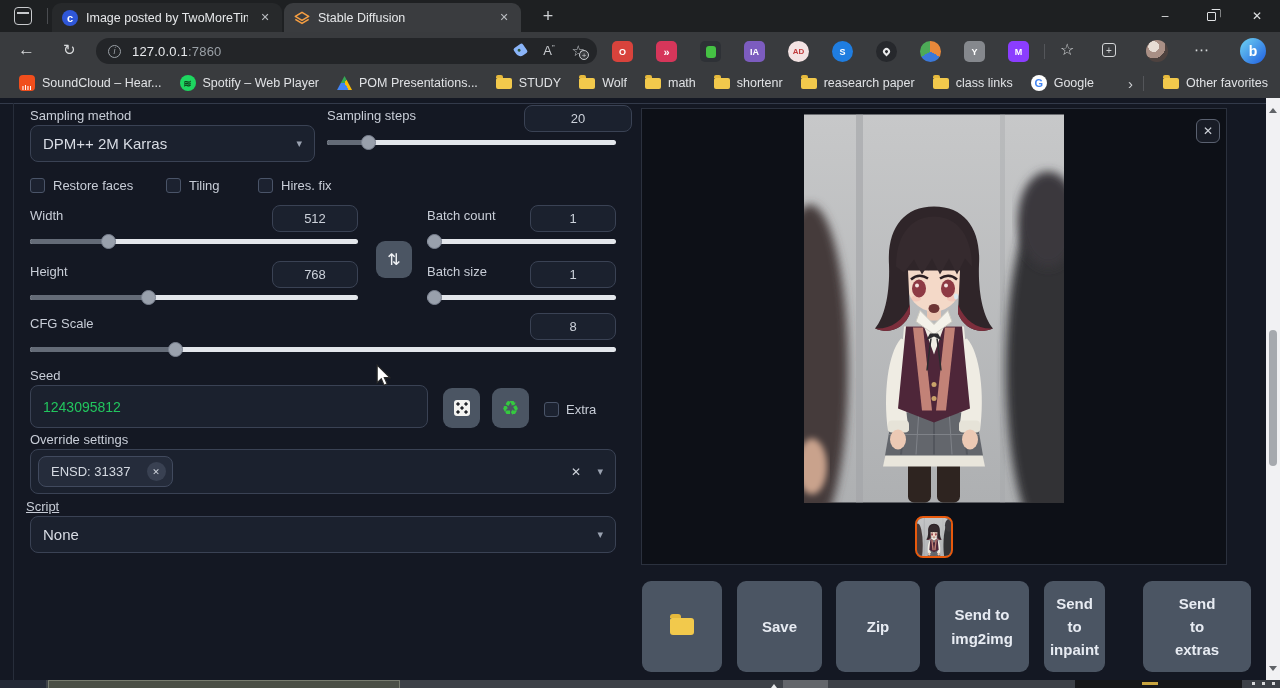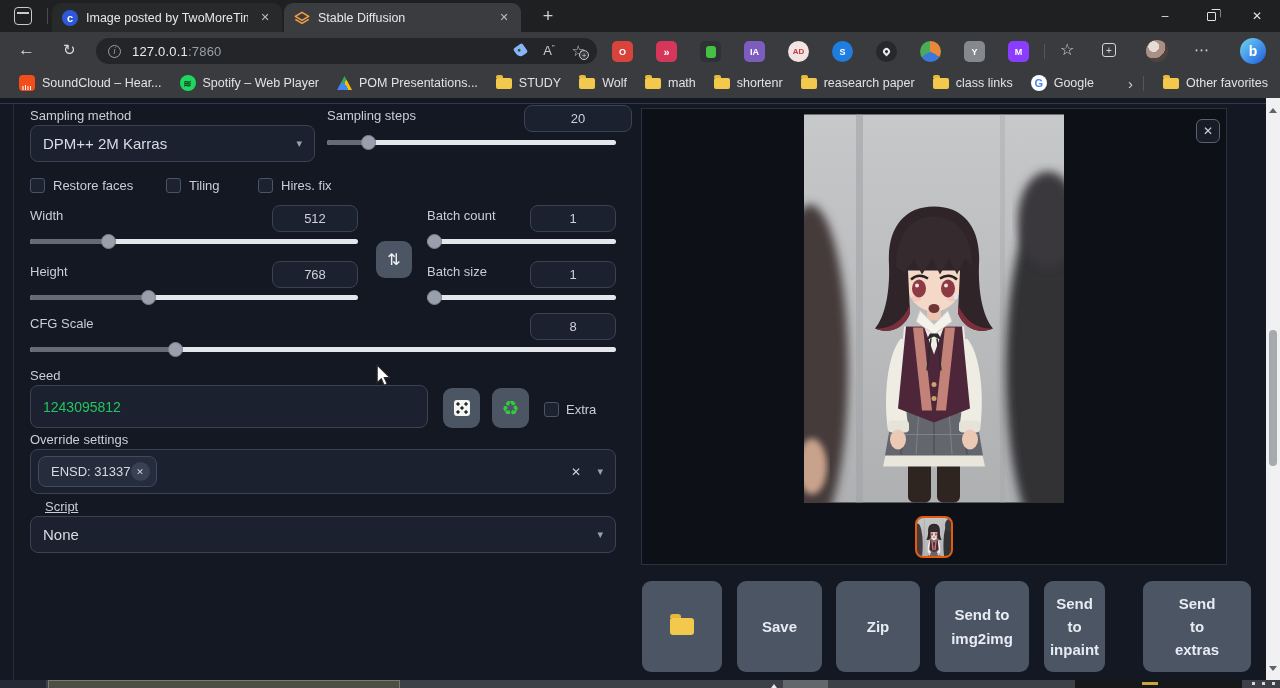--- a/index.html
+++ b/index.html
@@ -66,21 +66,21 @@
   .sl-fill { position:absolute; left:0; top:5px; height:5px; border-radius:3px 0 0 3px; background:#646b77; }
   .sl-handle { position:absolute; top:0; width:15px; height:15px; border-radius:50%; background:#99a0ac; border:1px solid #7a8190; }
   .checkbox { position:absolute; width:15px; height:15px; background:#1c2230; border:1.5px solid #4a5468; border-radius:3px; }
   .graybtn { position:absolute; background:#4b5563; border-radius:9px; color:#f1f3f6; display:flex; align-items:center; justify-content:center; }
   .die { position:relative; width:16px; height:16px; border-radius:3px; background:
     radial-gradient(circle 1.6px at 4px 4px,#23252a 98%,transparent),
     radial-gradient(circle 1.6px at 12px 4px,#23252a 98%,transparent),
     radial-gradient(circle 1.6px at 8px 8px,#23252a 98%,transparent),
     radial-gradient(circle 1.6px at 4px 12px,#23252a 98%,transparent),
     radial-gradient(circle 1.6px at 12px 12px,#23252a 98%,transparent),#f4f4f1; }
-  .chip { position:absolute; left:38px; top:456px; height:31px; background:#252c3b; border:1px solid #414a5e; border-radius:8px; display:flex; align-items:center; gap:0; padding:0 6px 0 12px; font-size:13px; color:#d5dae2; }
+  .chip { position:absolute; left:38px; top:456px; height:31px; background:#252c3b; border:1px solid #414a5e; border-radius:8px; display:flex; align-items:center; gap:16px; padding:0 6px 0 12px; font-size:13px; color:#d5dae2; }
   .chip-x { width:19px; height:19px; border-radius:50%; background:#394152; color:#cfd4dc; font-size:9px; display:flex; align-items:center; justify-content:center; }
   #seed-input { position:absolute; left:30px; top:385px; width:398px; height:43px; background:#1b212e; border:1px solid #3a4254; border-radius:8px; color:#22c55e; font-size:14px; padding:0 12px; font-family:"Liberation Sans",sans-serif; outline:none; }
 
   .gallery { position:absolute; left:641px; top:108px; width:586px; height:457px; background:#0d1017; border:1px solid #2b313e; }
   .gal-close { position:absolute; left:1196px; top:119px; width:24px; height:24px; border:1px solid #5a6170; border-radius:6px; color:#cfd3da; font-size:12px; display:flex; align-items:center; justify-content:center; background:#181c26; }
   .mainimg { position:absolute; left:804px; top:114px; width:260px; height:389px; overflow:hidden; }
   .thumb { position:absolute; left:915px; top:516px; width:38px; height:42px; border:2px solid #e8590c; border-radius:8px; background:#23262e; overflow:hidden; display:flex; align-items:center; justify-content:center; }
   .gbtn { position:absolute; top:581px; height:91px; background:#4b5563; border-radius:9px; color:#e7ebf2; font-size:15px; font-weight:600; line-height:1.55; display:flex; align-items:center; justify-content:center; text-align:center; padding:4px 6px; }
   .bigfolder { position:relative; width:24px; height:17px; background:#f2c94c; border-radius:2px 3px 3px 3px; }
   .bigfolder::before { content:""; position:absolute; top:-4px; left:0; width:11px; height:4px; background:#e6b93c; border-radius:3px 3px 0 0; }
@@ -298,21 +298,21 @@
   <div class="lbl" style="left:30px;top:432px;">Override settings</div>
   <div class="dropdown" style="left:30px;top:449px;width:586px;height:45px;">
     <span class="dd-arrow" style="margin-right:4px;color:#cfd4dc;font-size:12px;position:absolute;right:30px;">✕</span>
     <span class="dd-arrow" style="position:absolute;right:12px;">▾</span>
   </div>
   <div class="chip">
     <span>ENSD: 31337</span>
     <span class="chip-x">✕</span>
   </div>
 
-  <div class="lbl" style="left:45px;top:499px;text-decoration:underline;">Script</div>
+  <div class="lbl" style="left:26px;top:499px;text-decoration:underline;">Script</div>
   <div class="dropdown" style="left:30px;top:516px;width:586px;height:37px;">
     <span>None</span>
     <span class="dd-arrow">▾</span>
   </div>
 
   <div class="gallery"></div>
   <div class="mainimg">
     <svg width="260" height="389" viewBox="0 0 260 388">
       <defs>
         <linearGradient id="wallg" x1="0" y1="0" x2="0" y2="1">

